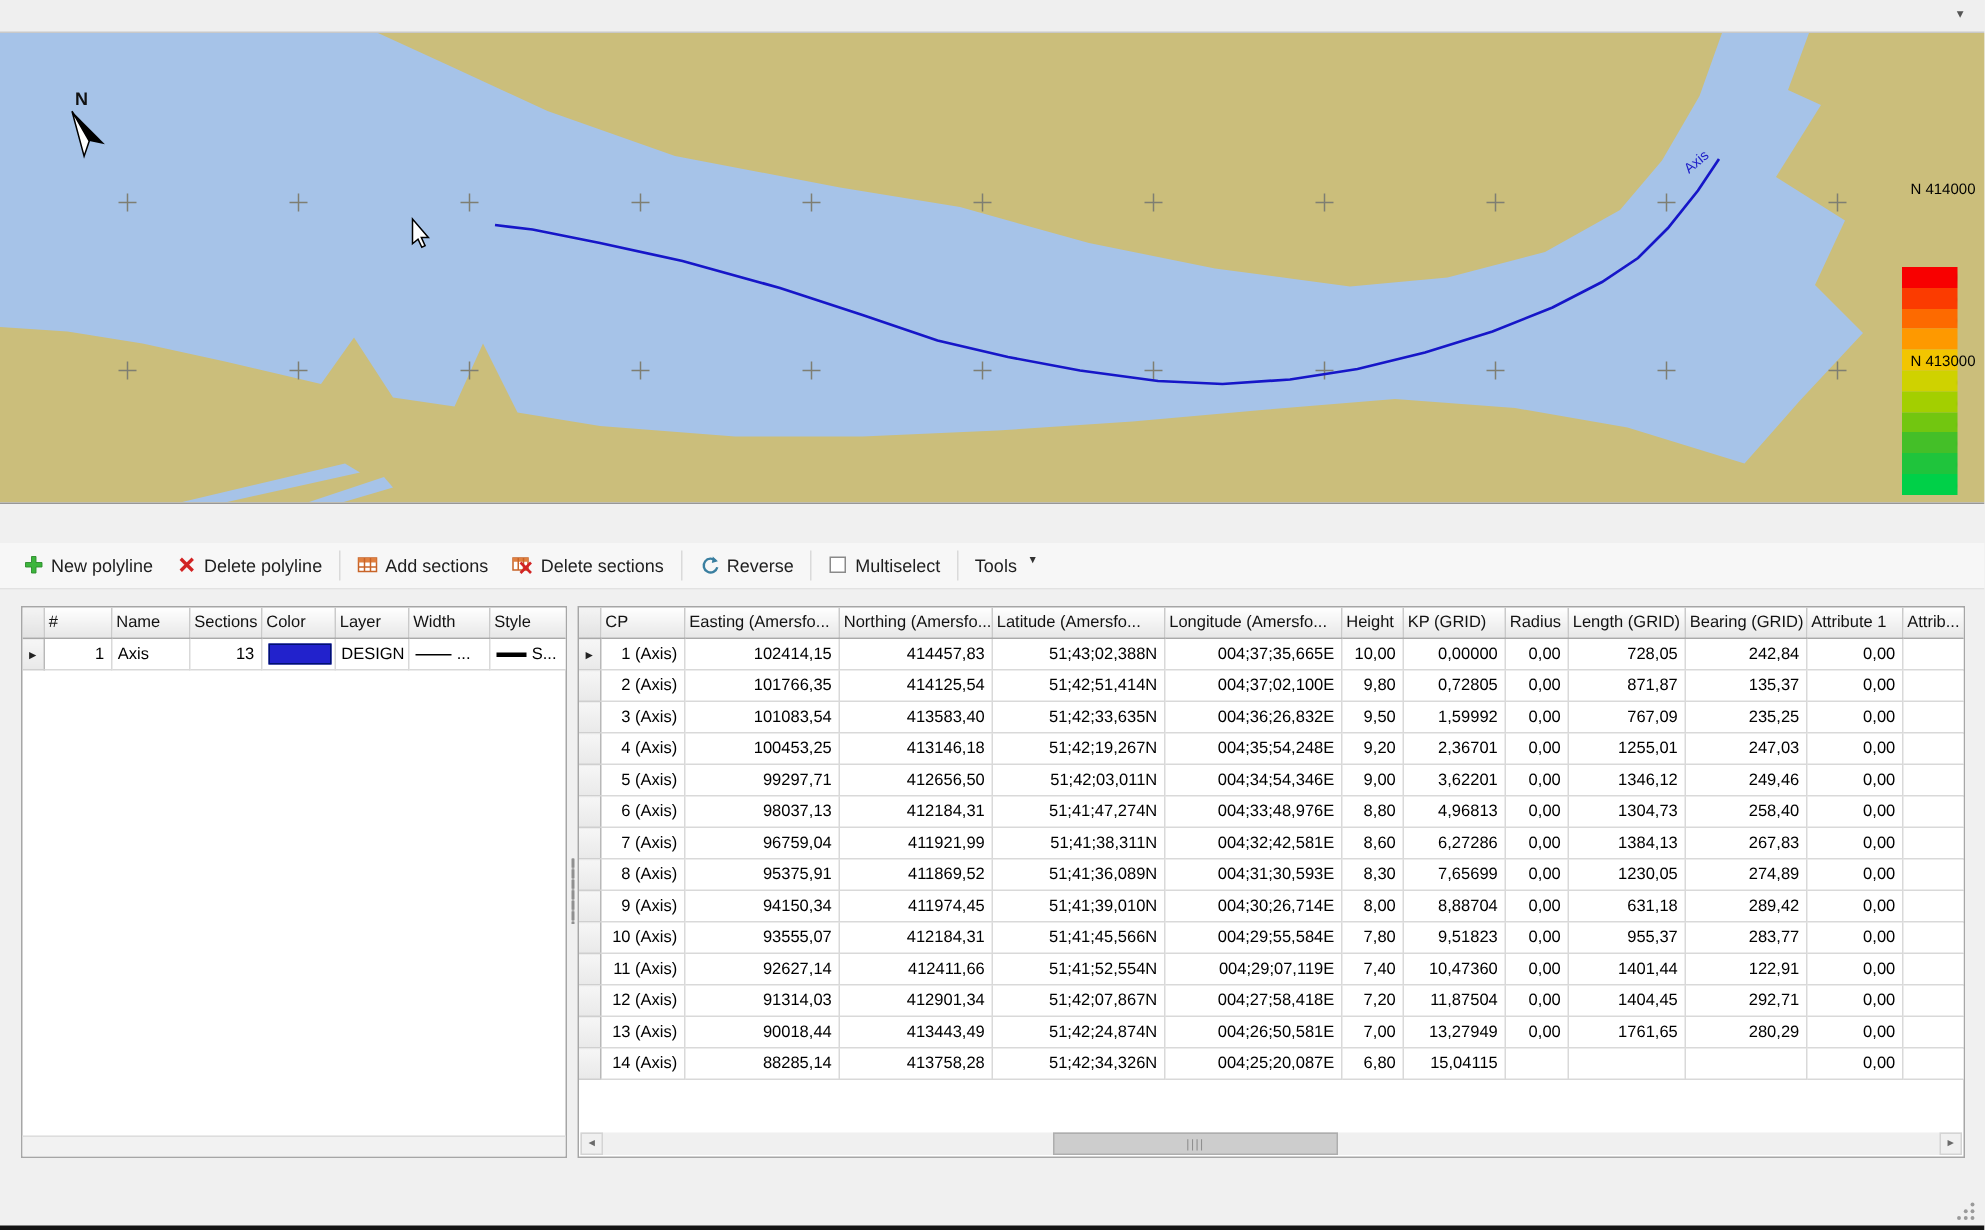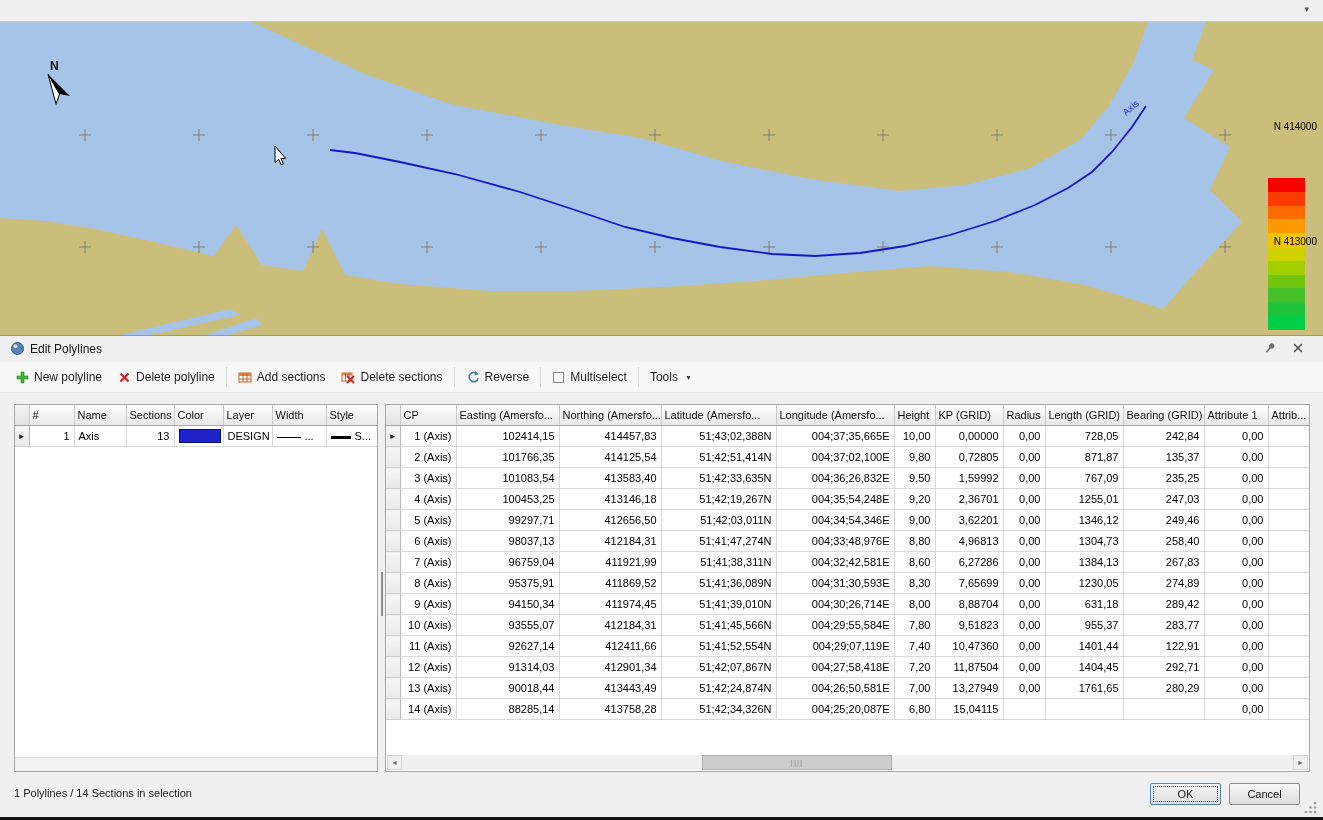--- a/index.html
+++ b/index.html
@@ -28,21 +28,21 @@
   .dialog{position:absolute;top:335px;left:0;width:1323px;height:482px;background:#f0f0f0;
           border-top:1px solid #979797;box-sizing:border-box;}
   .dlg-title{position:absolute;top:0;left:0;right:0;height:26px;}
   .dlg-title .appicon{position:absolute;left:10px;top:5px;}
   .dlg-title .ttl{position:absolute;left:30px;top:6px;font-size:12px;color:#161616;}
   .ti{position:absolute;top:5px;width:18px;height:16px;text-align:center;}
   .ti.pin{right:44px;} .ti.close{right:16px;}
 
   .dlg-toolbar{position:absolute;top:26px;left:0;right:0;height:31px;background:#f7f7f7;
                border-bottom:1px solid #e2e2e2;display:flex;align-items:center;padding-left:8px;box-sizing:border-box;}
-  .tb-btn{display:flex;align-items:center;gap:5px;font-size:12px;color:#1e1e1e;padding:4px 8px;border-radius:2px;}
+  .tb-btn{display:flex;gap:5px;font-size:12px;color:#1e1e1e;padding:4px 8px;border-radius:2px;}
   .tb-sep{width:1px;height:20px;background:#dadada;margin:0 3px;}
   .tb-btn .dd{font-size:7px;color:#333;margin-left:2px;}
 
   
   .left-panel{position:absolute;left:14px;top:68px;width:364px;height:368px;background:#fff;
               border:1px solid #a6a6a6;box-sizing:border-box;overflow:hidden;}
   .lp-scroll{position:absolute;left:0;right:0;bottom:0;height:13px;background:#f2f2f2;border-top:1px solid #ddd;}
   .splitter{position:absolute;left:378px;top:68px;width:7px;height:368px;}
   .splitter .grip{position:absolute;left:3px;top:168px;width:2px;height:44px;
                   background-image:radial-gradient(#909090 1px,transparent 1.2px);background-size:2px 7px;}
@@ -162,42 +162,20 @@
       <div class="band" style="background: rgb(31, 196, 60);">-11.2</div>
       <div class="band" style="background: rgb(0, 208, 72);">-12.5</div>
     </div>
 
   <span class="nlabel n1">N 414000</span>
   <span class="nlabel n2">N 413000</span>
 </div>
 
 <div class="dialog">
 
-  <div class="dlg-title">
-    <span class="appicon">
-      <svg width="15" height="15">
-          <circle cx="7.5" cy="7.5" r="6" fill="#5a7fb0" stroke="#33567e"></circle>
-          <circle cx="5.4" cy="5.2" r="2" fill="#cfe0f0"></circle>
-        </svg>
-    </span>
-    <span class="ttl">Edit Polylines</span>
-    <span class="ti pin">
-      <svg width="14" height="14">
-          <g transform="rotate(40 7 7)">
-            <circle cx="7" cy="4.5" r="2.6" fill="#6e6e6e"></circle>
-            <line x1="7" y1="7" x2="7" y2="12.5" stroke="#6e6e6e" stroke-width="1.5"></line>
-          </g>
-        </svg>
-    </span>
-    <span class="ti close">
-      <svg width="14" height="14">
-          <path d="M3 3 L11 11 M11 3 L3 11" stroke="#555" stroke-width="1.6"></path>
-        </svg>
-    </span>
-  </div>
 
   <div class="dlg-toolbar">
     <div class="tb-btn">
       <svg width="13" height="13">
           <path d="M5 1 h3 v4 h4 v3 H8 v4 H5 V8 H1 V5 h4 z" fill="#3cb53c" stroke="#2a8a2a" stroke-width=".6"></path>
         </svg>
       <span>New polyline</span>
     </div>
     <div class="tb-btn">
       <svg width="13" height="13">
@@ -537,25 +515,20 @@
           </tr>
         </tbody>
       </table>
     <div class="hscroll">
       <div class="hs-arrow left">◄</div>
       <div class="hs-thumb">||||</div>
       <div class="hs-arrow right">►</div>
     </div>
   </div>
 
-  <div class="dlg-status">
-    <span class="status-text">1 Polylines / 14 Sections in selection</span>
-    <button class="btn ok">OK</button>
-    <button class="btn cancel">Cancel</button>
-  </div>
 </div>
 
 <div class="resize-grip">
   <svg width="18" height="18">
       <g fill="#9a9a9a">
         <circle cx="13" cy="5" r="1.3"></circle>
         <circle cx="13" cy="9.5" r="1.3"></circle>
         <circle cx="13" cy="14" r="1.3"></circle>
         <circle cx="8.5" cy="9.5" r="1.3"></circle>
         <circle cx="8.5" cy="14" r="1.3"></circle>

